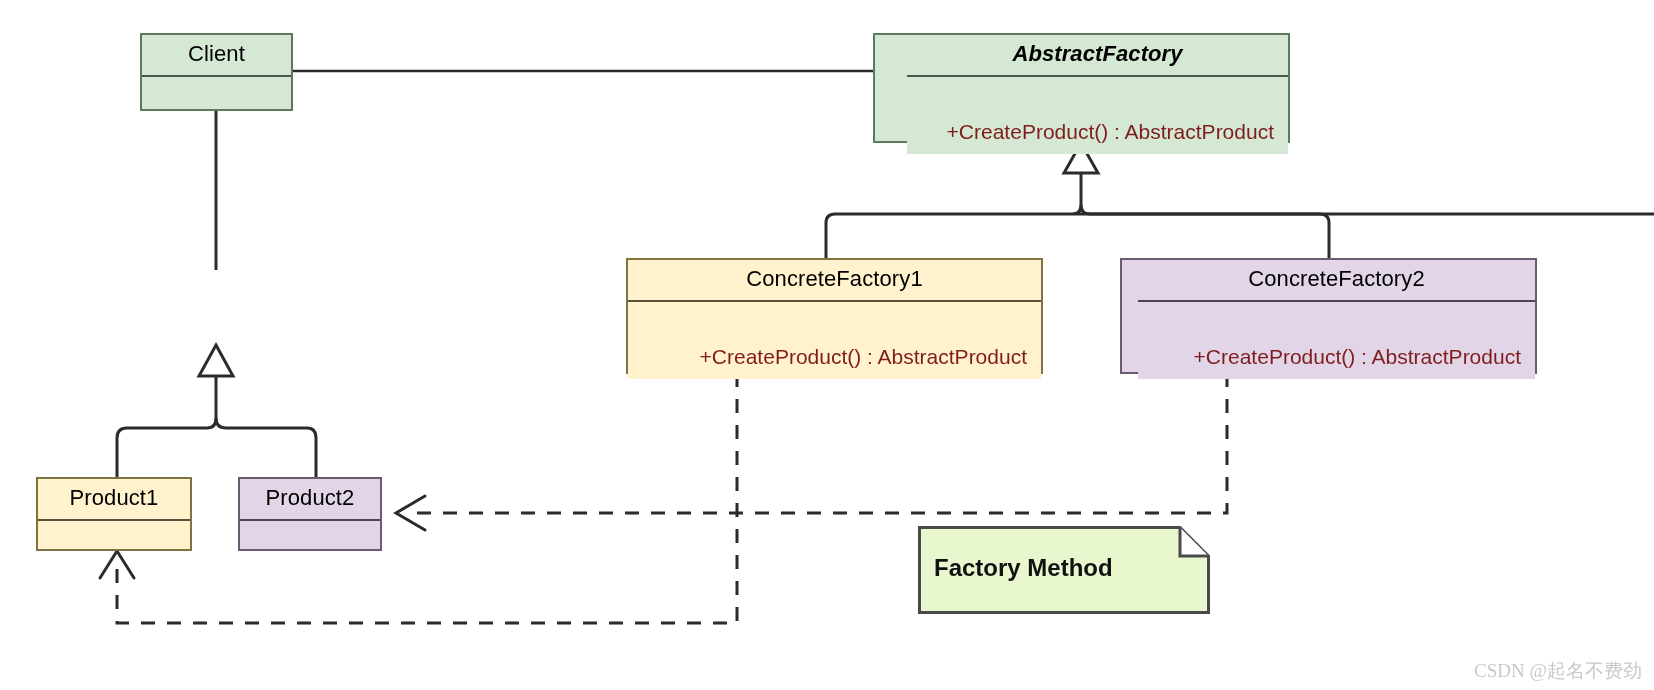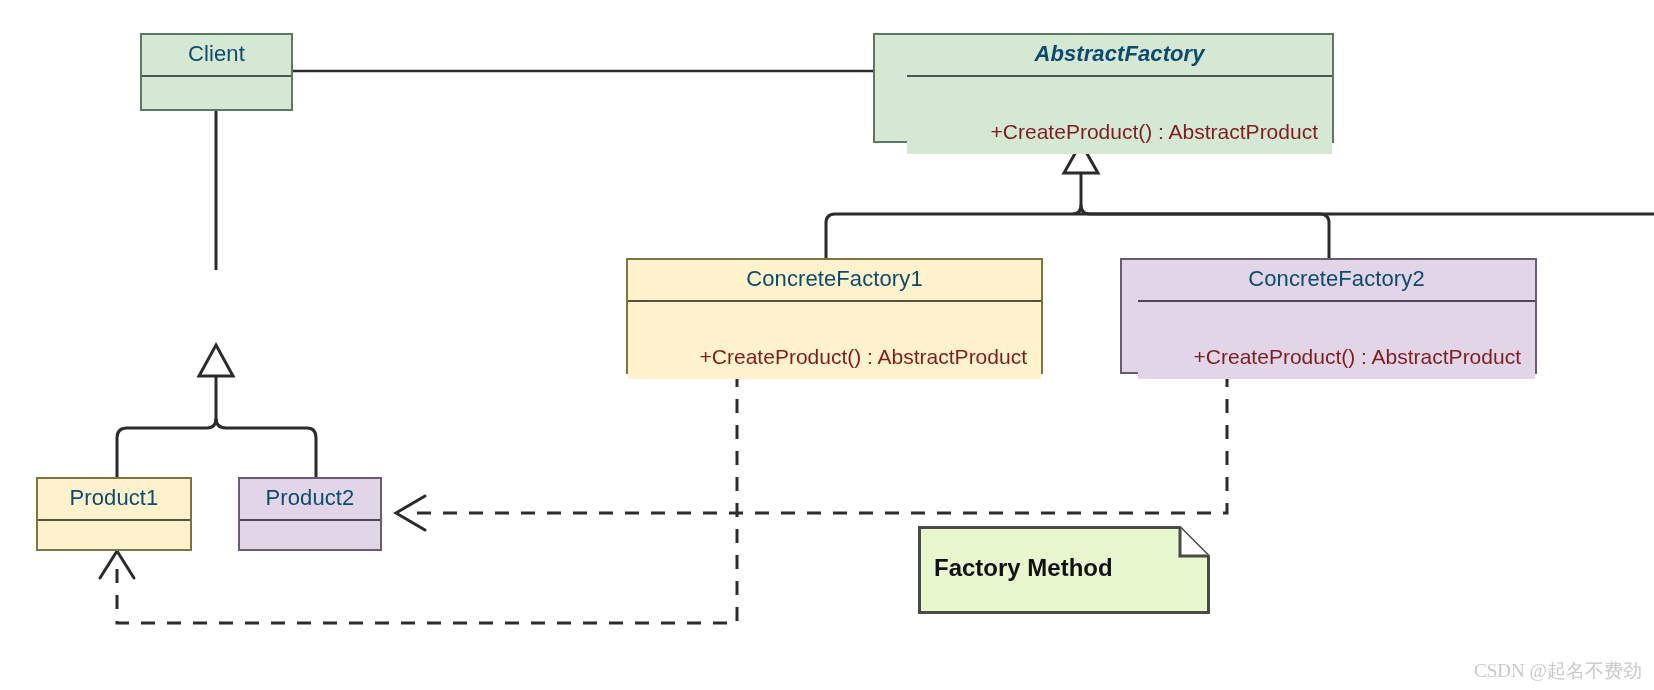--- a/index.html
+++ b/index.html
@@ -31,21 +31,21 @@
     box-sizing: border-box;
     border: 2px solid #49554d;
     display: flex;
     flex-direction: column;
     z-index: 5;
   }
   .uml-title {
     box-sizing: border-box;
     text-align: center;
     font-size: 22px;
-    color: #0c4a6e;
+    color: #000000;
     padding: 6px 10px 8px 10px;
     border-bottom: 2px solid #49554d;
     white-space: nowrap;
     letter-spacing: 0.1px;
   }
   .uml-title.abstract {
     font-style: italic;
     font-weight: bold;
   }
   .uml-body {
@@ -129,21 +129,21 @@
 
     <path d="M 1227 373 L 1227 513 L 412 513" fill="none" stroke="#2b2b2b" stroke-width="3" stroke-dasharray="14 12" stroke-linecap="butt"></path>
     <path d="M 425 496 L 396 513 L 425 530" fill="none" stroke="#2b2b2b" stroke-width="3" stroke-linecap="round" stroke-linejoin="miter"></path>
   </svg>
 
   <div class="uml-class theme-green" style="left:140px; top:33px; width:153px; height:78px;">
     <div class="uml-title">Client</div>
     <div class="uml-body empty"></div>
   </div>
 
-  <div class="uml-class theme-green" style="left:873px; top:33px; width:461px; height:110px;padding-left:32px;">
+  <div class="uml-class theme-green" style="left:873px; top:33px; width:417px; height:110px;padding-left:32px;">
     <div class="uml-title abstract">AbstractFactory</div>
     <div class="uml-body">+CreateProduct() : AbstractProduct</div>
   </div>
 
 
   <div class="uml-class theme-yellow" style="left:626px; top:258px; width:417px; height:116px;">
     <div class="uml-title">ConcreteFactory1</div>
     <div class="uml-body">+CreateProduct() : AbstractProduct</div>
   </div>
 

